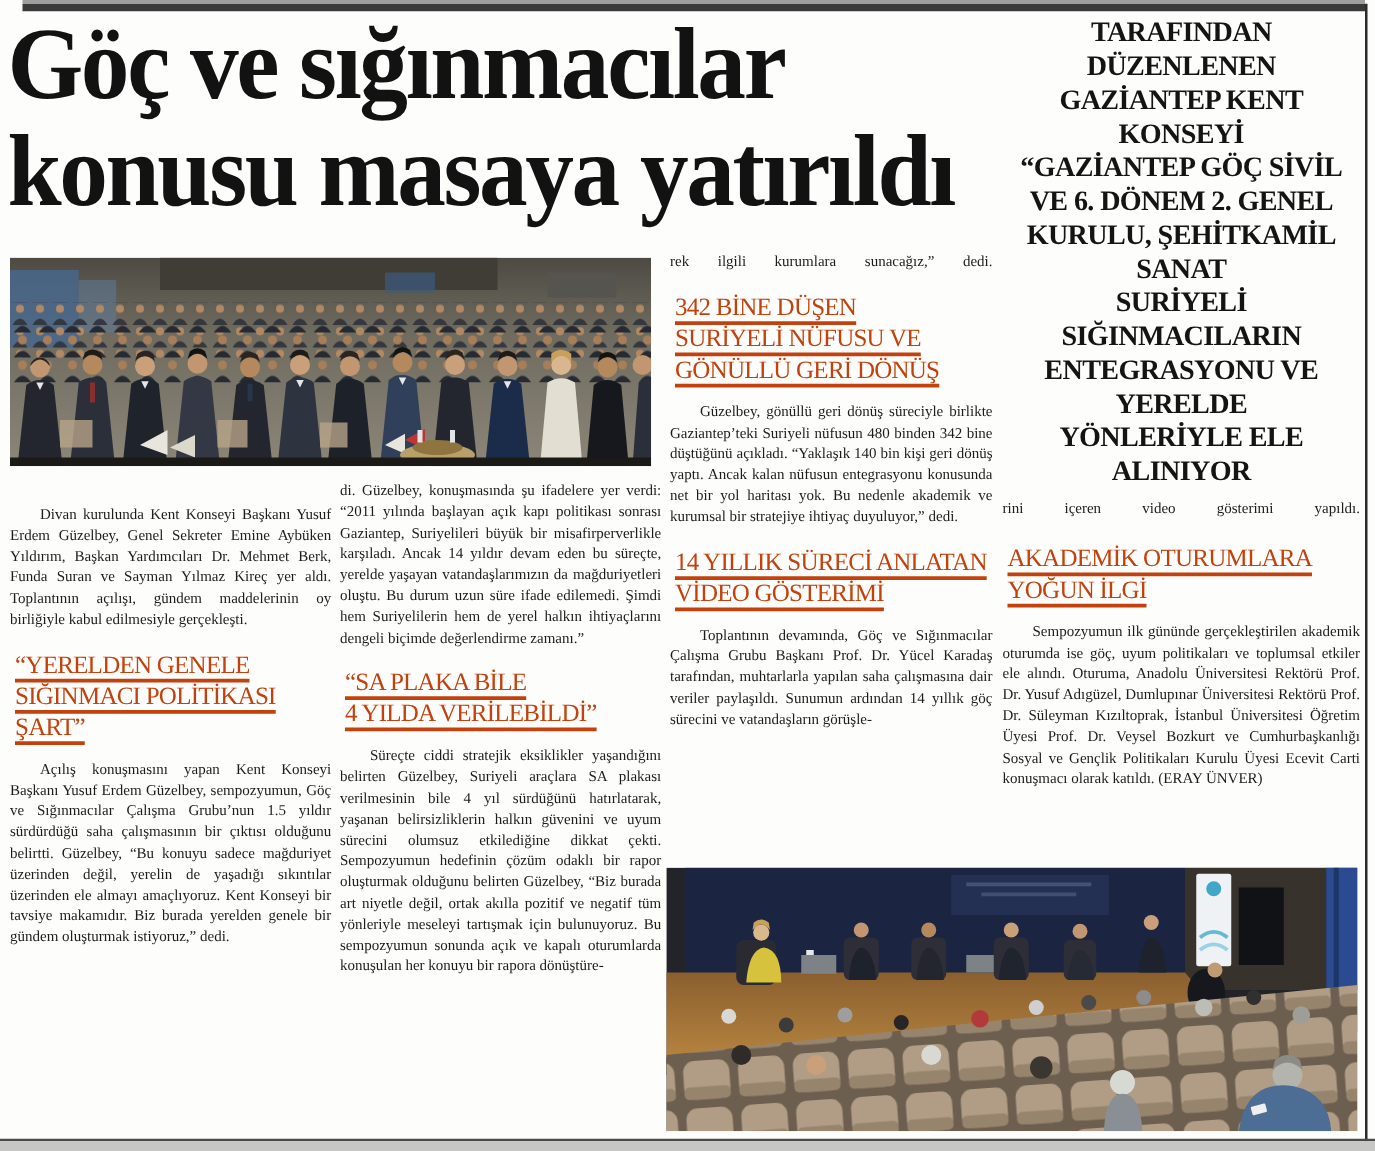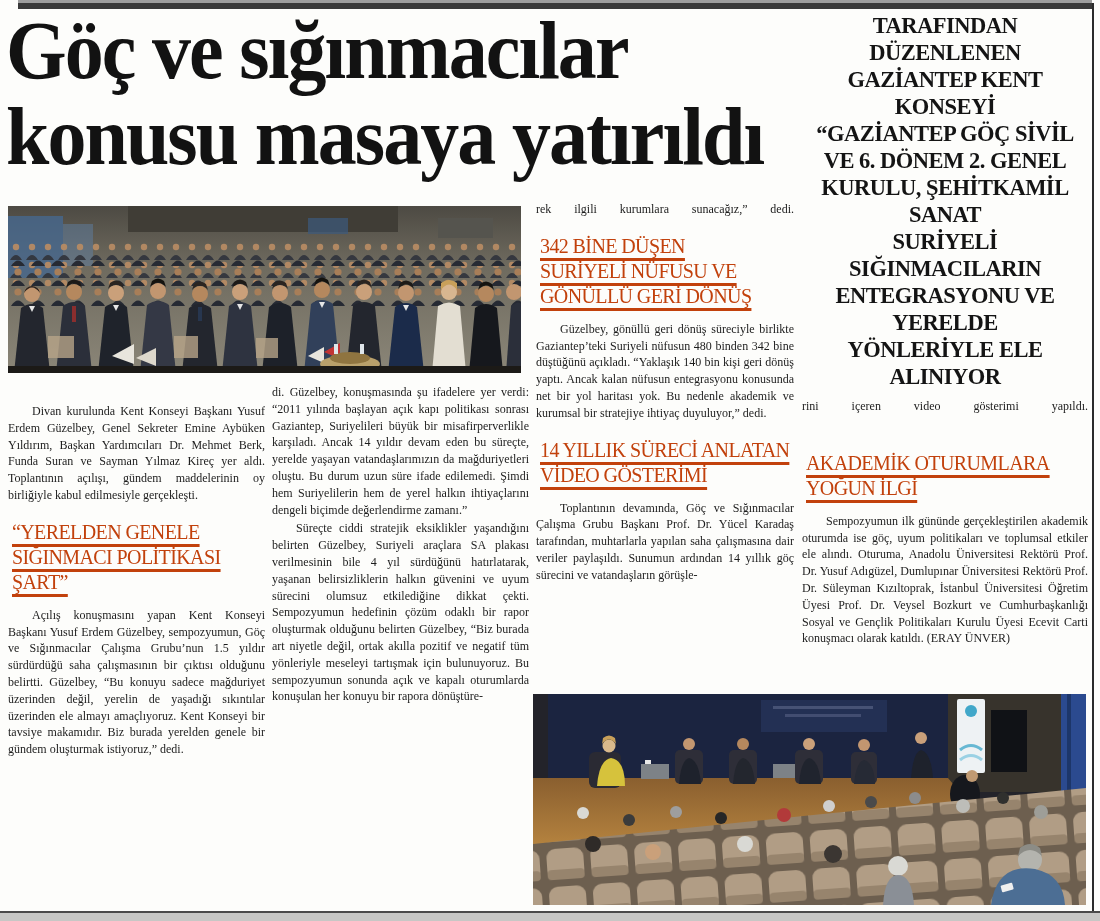--- a/index.html
+++ b/index.html
@@ -26,21 +26,21 @@
         color:#c2410c;}
 
   .col{position:absolute;}
   .col1{left:8px;top:384px;width:257px;margin-top:19px;}
   .col2{left:272px;top:384px;width:257px;}
   .col3{left:536px;top:201px;width:258px;}
 
   .sidebar{position:absolute;left:802px;top:12px;width:286px;}
   .lede-line{font-weight:bold;font-size:22.5px;line-height:27px;text-align:center;
         letter-spacing:-0.5px;color:#141414;}
-  .sidebar .subhead{margin-top:36px;}
+  .sidebar .subhead{margin-top:20px;}
   .sidebar .body{margin-top:4px;}
 
   .photo{position:absolute;overflow:hidden;}
   .photo svg{display:block;width:100%;height:100%;}
   .photo1{left:8px;top:206px;width:513px;height:167px;}
   .photo2{left:533px;top:694px;width:553px;height:211px;}
 </style>
 </head>
 <body>
 
@@ -175,20 +175,22 @@
 
   <div class="col col1">
     <p class="body indent">Divan kurulunda Kent Konseyi Başkanı Yusuf Erdem Güzelbey, Genel Sekreter Emine Aybüken Yıldırım, Başkan Yardımcıları Dr. Mehmet Berk, Funda Suran ve Sayman Yılmaz Kireç yer aldı. Toplantının açılışı, gündem maddelerinin oy birliğiyle kabul edilmesiyle gerçekleşti.</p>
     <h2 class="subhead">“YERELDEN GENELE
 SIĞINMACI POLİTİKASI ŞART”</h2>
     <p class="body indent">Açılış konuşmasını yapan Kent Konseyi Başkanı Yusuf Erdem Güzelbey, sempozyumun, Göç ve Sığınmacılar Çalışma Grubu’nun 1.5 yıldır sürdürdüğü saha çalışmasının bir çıktısı olduğunu belirtti. Güzelbey, “Bu konuyu sadece mağduriyet üzerinden değil, yerelin de yaşadığı sıkıntılar üzerinden ele almayı amaçlıyoruz. Kent Konseyi bir tavsiye makamıdır. Biz burada yerelden genele bir gündem oluşturmak istiyoruz,” dedi.</p>
   </div>
 
   <div class="col col2">
     <p class="body">di. Güzelbey, konuşmasında şu ifadelere yer verdi: “2011 yılında başlayan açık kapı politikası sonrası Gaziantep, Suriyelileri büyük bir misafirperverlikle karşıladı. Ancak 14 yıldır devam eden bu süreçte, yerelde yaşayan vatandaşlarımızın da mağduriyetleri oluştu. Bu durum uzun süre ifade edilemedi. Şimdi hem Suriyelilerin hem de yerel halkın ihtiyaçlarını dengeli biçimde değerlendirme zamanı.”</p>
+    <h2 class="subhead">“SA PLAKA BİLE
+4 YILDA VERİLEBİLDİ”</h2>
     <p class="body indent">Süreçte ciddi stratejik eksiklikler yaşandığını belirten Güzelbey, Suriyeli araçlara SA plakası verilmesinin bile 4 yıl sürdüğünü hatırlatarak, yaşanan belirsizliklerin halkın güvenini ve uyum sürecini olumsuz etkilediğine dikkat çekti. Sempozyumun hedefinin çözüm odaklı bir rapor oluşturmak olduğunu belirten Güzelbey, “Biz burada art niyetle değil, ortak akılla pozitif ve negatif tüm yönleriyle meseleyi tartışmak için bulunuyoruz. Bu sempozyumun sonunda açık ve kapalı oturumlarda konuşulan her konuyu bir rapora dönüştüre-</p>
   </div>
 
   <div class="col col3">
     <p class="body force-justify">rek ilgili kurumlara sunacağız,” dedi.</p>
     <h2 class="subhead">342 BİNE DÜŞEN
 SURİYELİ NÜFUSU VE
 GÖNÜLLÜ GERİ DÖNÜŞ</h2>
     <p class="body indent">Güzelbey, gönüllü geri dönüş süreciyle birlikte Gaziantep’teki Suriyeli nüfusun 480 binden 342 bine düştüğünü açıkladı. “Yaklaşık 140 bin kişi geri dönüş yaptı. Ancak kalan nüfusun entegrasyonu konusunda net bir yol haritası yok. Bu nedenle akademik ve kurumsal bir stratejiye ihtiyaç duyuluyor,” dedi.</p>
     <h2 class="subhead">14 YILLIK SÜRECİ ANLATAN

